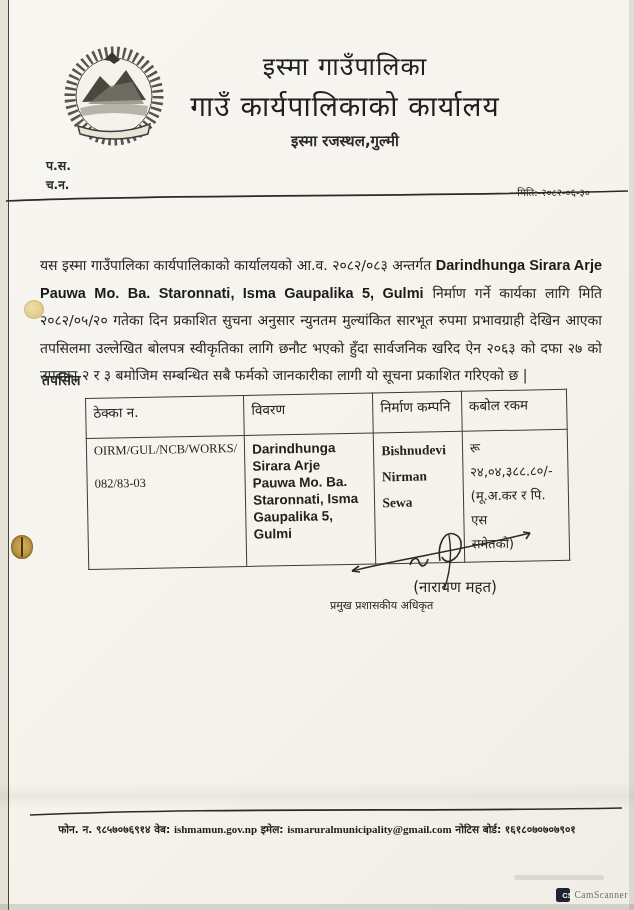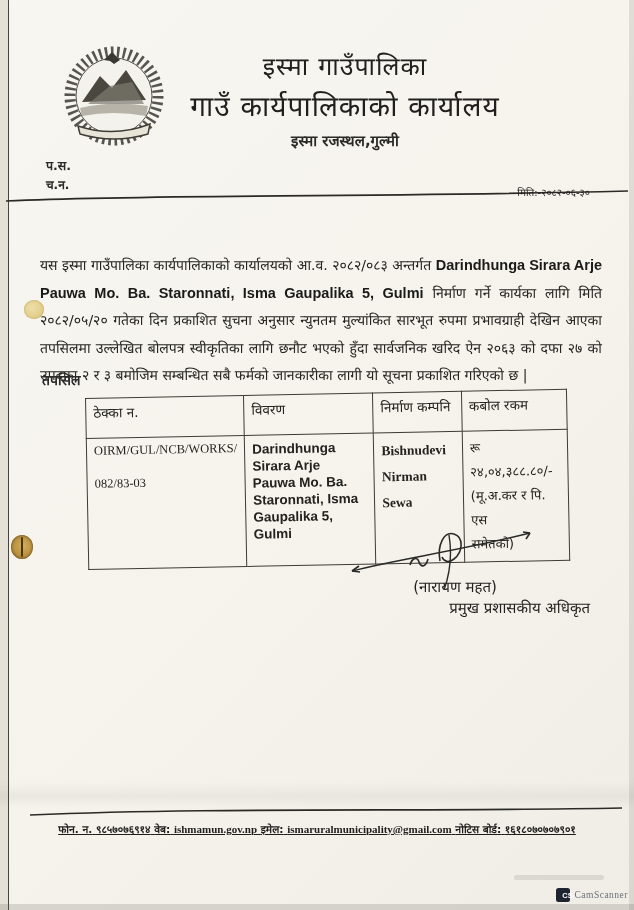--- a/index.html
+++ b/index.html
@@ -65,26 +65,26 @@
   .cell-contract { font-family:"Liberation Serif", serif; font-size:12.5px; }
   .cell-contract .line2 { margin-top:18px; }
   .cell-desc { font-family:"Liberation Sans", sans-serif; font-weight:bold; font-size:13.5px; line-height:17px; }
   .cell-company { font-family:"Liberation Serif", serif; font-weight:bold; font-size:13.5px; line-height:26px; }
   .cell-amount { font-size:13px; line-height:24px; }
   .tender-table tr.data td { height:84px; }
 
   .sig-svg { position:absolute; left:348px; top:515px; }
   .sig-name { position:absolute; left:330px; top:576px; width:250px; text-align:center;
     font-size:15px; color:#201f1d; }
-  .sig-title { position:absolute; left:320px; top:597px; width:270px; text-align:right;
-    font-size:15px; color:#201f1d; }
+  .sig-title { position:absolute; left:330px; top:597px; width:270px; text-align:left;
+    font-size:11px; color:#201f1d; }
 
   .rule-bottom { position:absolute; left:0px; top:804px; width:634px; height:14px; }
   .footer-line { position:absolute; left:10px; top:822px; width:614px; text-align:center;
-    font-size:10.5px; font-weight:bold; color:#1f1e1c;text-decoration:underline; }
+    font-size:10.5px; font-weight:bold; color:#1f1e1c; }
   .footer-line .en { font-family:"Liberation Serif", serif; font-size:11px; }
 
   .camscanner { position:absolute; right:6px; bottom:8px; display:flex; align-items:center; gap:4px; }
   .cs-badge { width:14px; height:14px; background:#1e2430; color:#fff; font-size:7.5px; font-weight:bold;
     display:flex; align-items:center; justify-content:center; border-radius:2.5px;
     font-family:"Liberation Sans", sans-serif;padding-left:8px; }
   .cs-text { font-size:9.5px; color:#6b6f76; font-family:"Liberation Serif", serif; letter-spacing:0.5px; }
   .scan-smudge { position:absolute; right:30px; bottom:30px; width:90px; height:5px;
     background:rgba(100,95,85,0.15); border-radius:2px; }
 </style>

